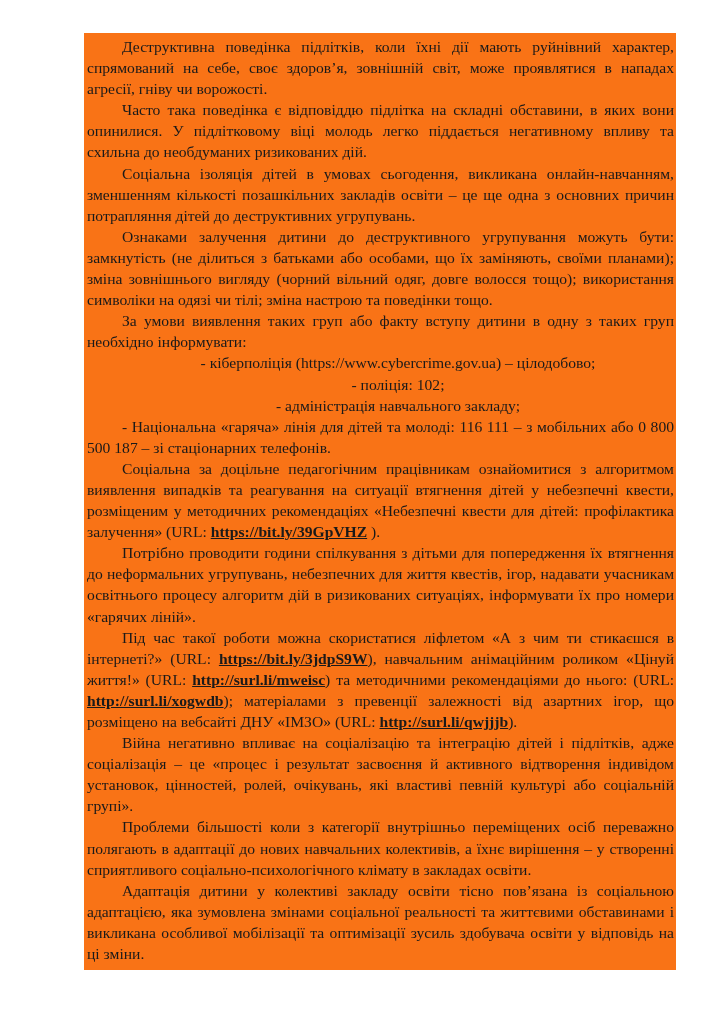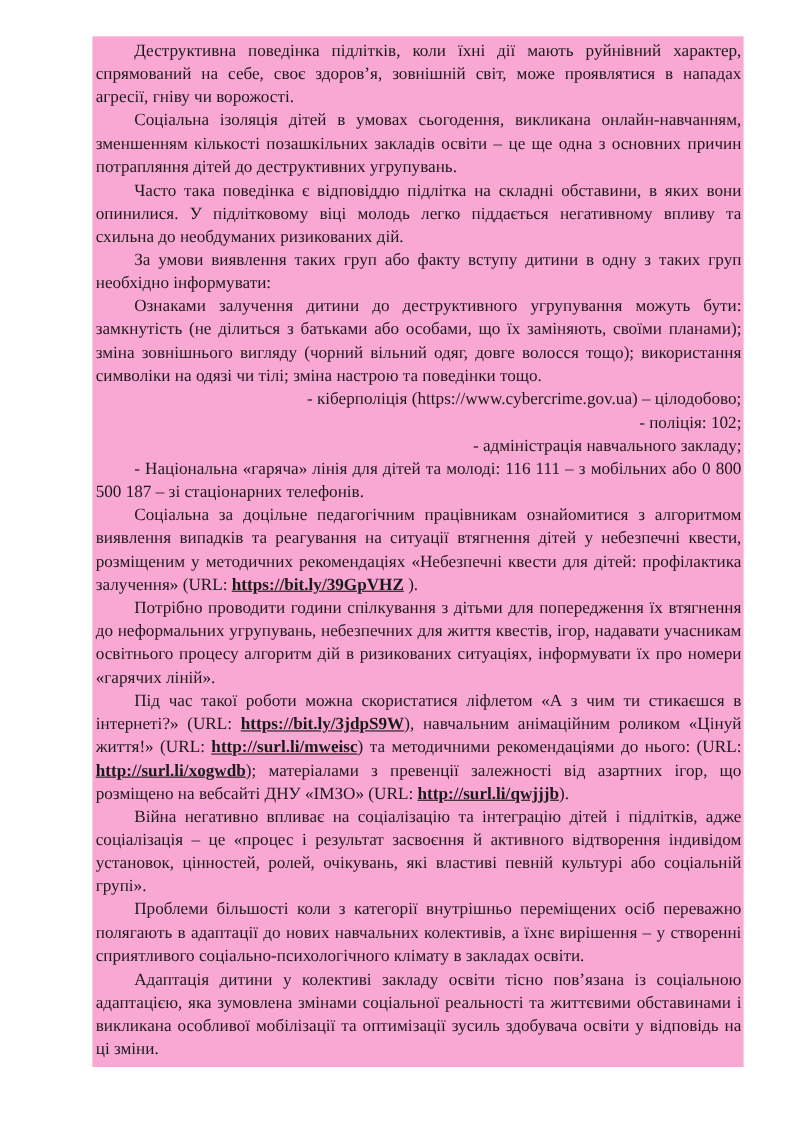--- a/index.html
+++ b/index.html
@@ -3,44 +3,44 @@
 <meta charset="utf-8">
 <style>
   html, body { margin: 0; padding: 0; background: #ffffff; }
   body { width: 725px; height: 1024px; position: relative; overflow: hidden; }
   .page-block {
     position: absolute;
     left: 84px;
     top: 33px;
     width: 592px;
     padding: 3px 0 6px 0;
-    background: #f9a8d4;
+    background: #f97316;
     font-family: "Liberation Serif", "DejaVu Serif", serif;
     font-size: 15.6px;
     line-height: 21.1px;
     color: #1a1a1a;
   }
   .para {
     margin: 0;
     text-align: justify;
     text-indent: 35px;
     padding: 0 2px 0 3px;
   }
-  .para.list-item { text-indent: 35px; text-align: right; }
+  .para.list-item { text-indent: 35px; text-align: center; }
   .link { text-decoration: underline; color: #1a1a1a; cursor: pointer; font-weight: bold; }
 </style>
 </head>
 <body>
 
 <div class="page-block">
   <p class="para">Деструктивна поведінка підлітків, коли їхні дії мають руйнівний характер, спрямований на себе, своє здоров’я, зовнішній світ, може проявлятися в нападах агресії, гніву чи ворожості.</p>
+  <p class="para">Часто така поведінка є відповіддю підлітка на складні обставини, в яких вони опинилися. У підлітковому віці молодь легко піддається негативному впливу та схильна до необдуманих ризикованих дій.</p>
   <p class="para">Соціальна ізоляція дітей в умовах сьогодення, викликана онлайн-навчанням, зменшенням кількості позашкільних закладів освіти – це ще одна з основних причин потрапляння дітей до деструктивних угрупувань.</p>
-  <p class="para">Часто така поведінка є відповіддю підлітка на складні обставини, в яких вони опинилися. У підлітковому віці молодь легко піддається негативному впливу та схильна до необдуманих ризикованих дій.</p>
+  <p class="para">Ознаками залучення дитини до деструктивного угрупування можуть бути: замкнутість (не ділиться з батьками або особами, що їх заміняють, своїми планами); зміна зовнішнього вигляду (чорний вільний одяг, довге волосся тощо); використання символіки на одязі чи тілі; зміна настрою та поведінки тощо.</p>
   <p class="para">За умови виявлення таких груп або факту вступу дитини в одну з таких груп необхідно інформувати:</p>
-  <p class="para">Ознаками залучення дитини до деструктивного угрупування можуть бути: замкнутість (не ділиться з батьками або особами, що їх заміняють, своїми планами); зміна зовнішнього вигляду (чорний вільний одяг, довге волосся тощо); використання символіки на одязі чи тілі; зміна настрою та поведінки тощо.</p>
 
   <p class="para list-item">- кіберполіція (https://www.cybercrime.gov.ua) – цілодобово;</p>
   <p class="para list-item">- поліція: 102;</p>
   <p class="para list-item">- адміністрація навчального закладу;</p>
   <p class="para" style="text-align:justify">- Національна «гаряча» лінія для дітей та молоді: 116 111 – з мобільних або 0 800 500 187 – зі стаціонарних телефонів.</p>
 
   <p class="para"><span>Соціальна за доцільне педагогічним працівникам ознайомитися з алгоритмом виявлення випадків та реагування на ситуації втягнення дітей у небезпечні квести, розміщеним у методичних рекомендаціях «Небезпечні квести для дітей: профілактика залучення» (URL: </span><span class="link">https://bit.ly/39GpVHZ</span><span> ).</span></p>
 
   <p class="para">Потрібно проводити години спілкування з дітьми для попередження їх втягнення до неформальних угрупувань, небезпечних для життя квестів, ігор, надавати учасникам освітнього процесу алгоритм дій в ризикованих ситуаціях, інформувати їх про номери «гарячих ліній».</p>
 

